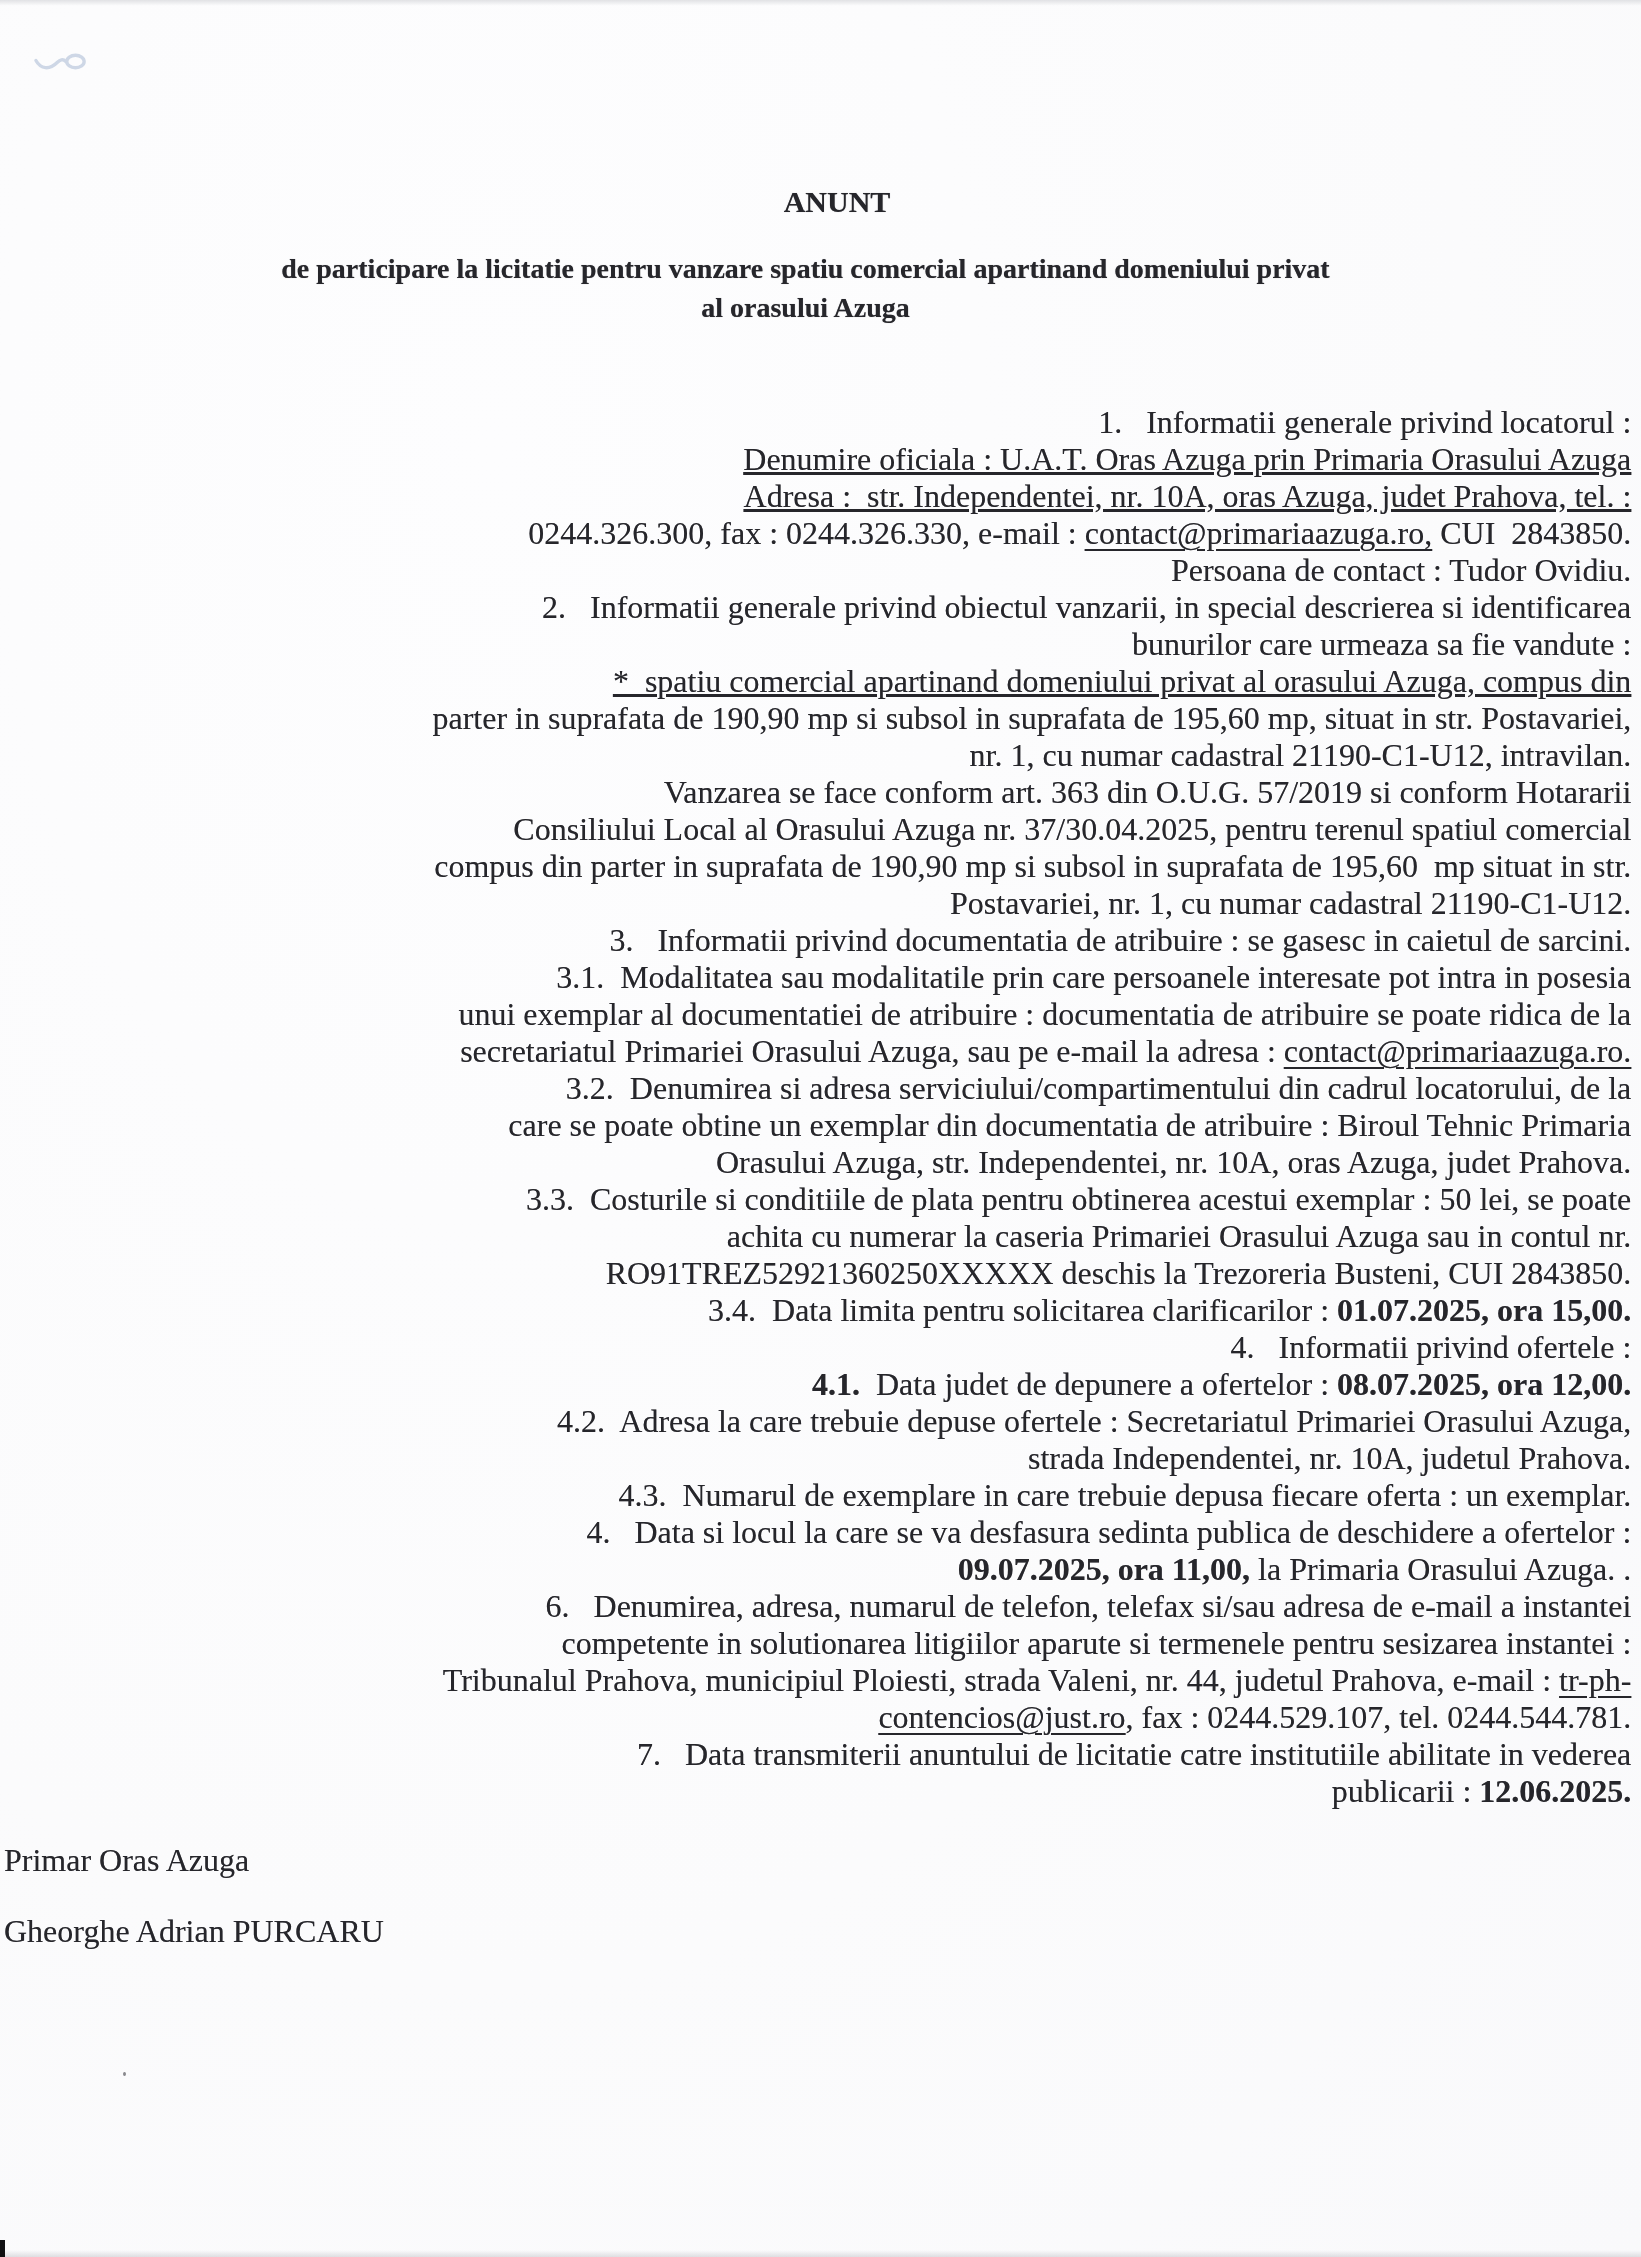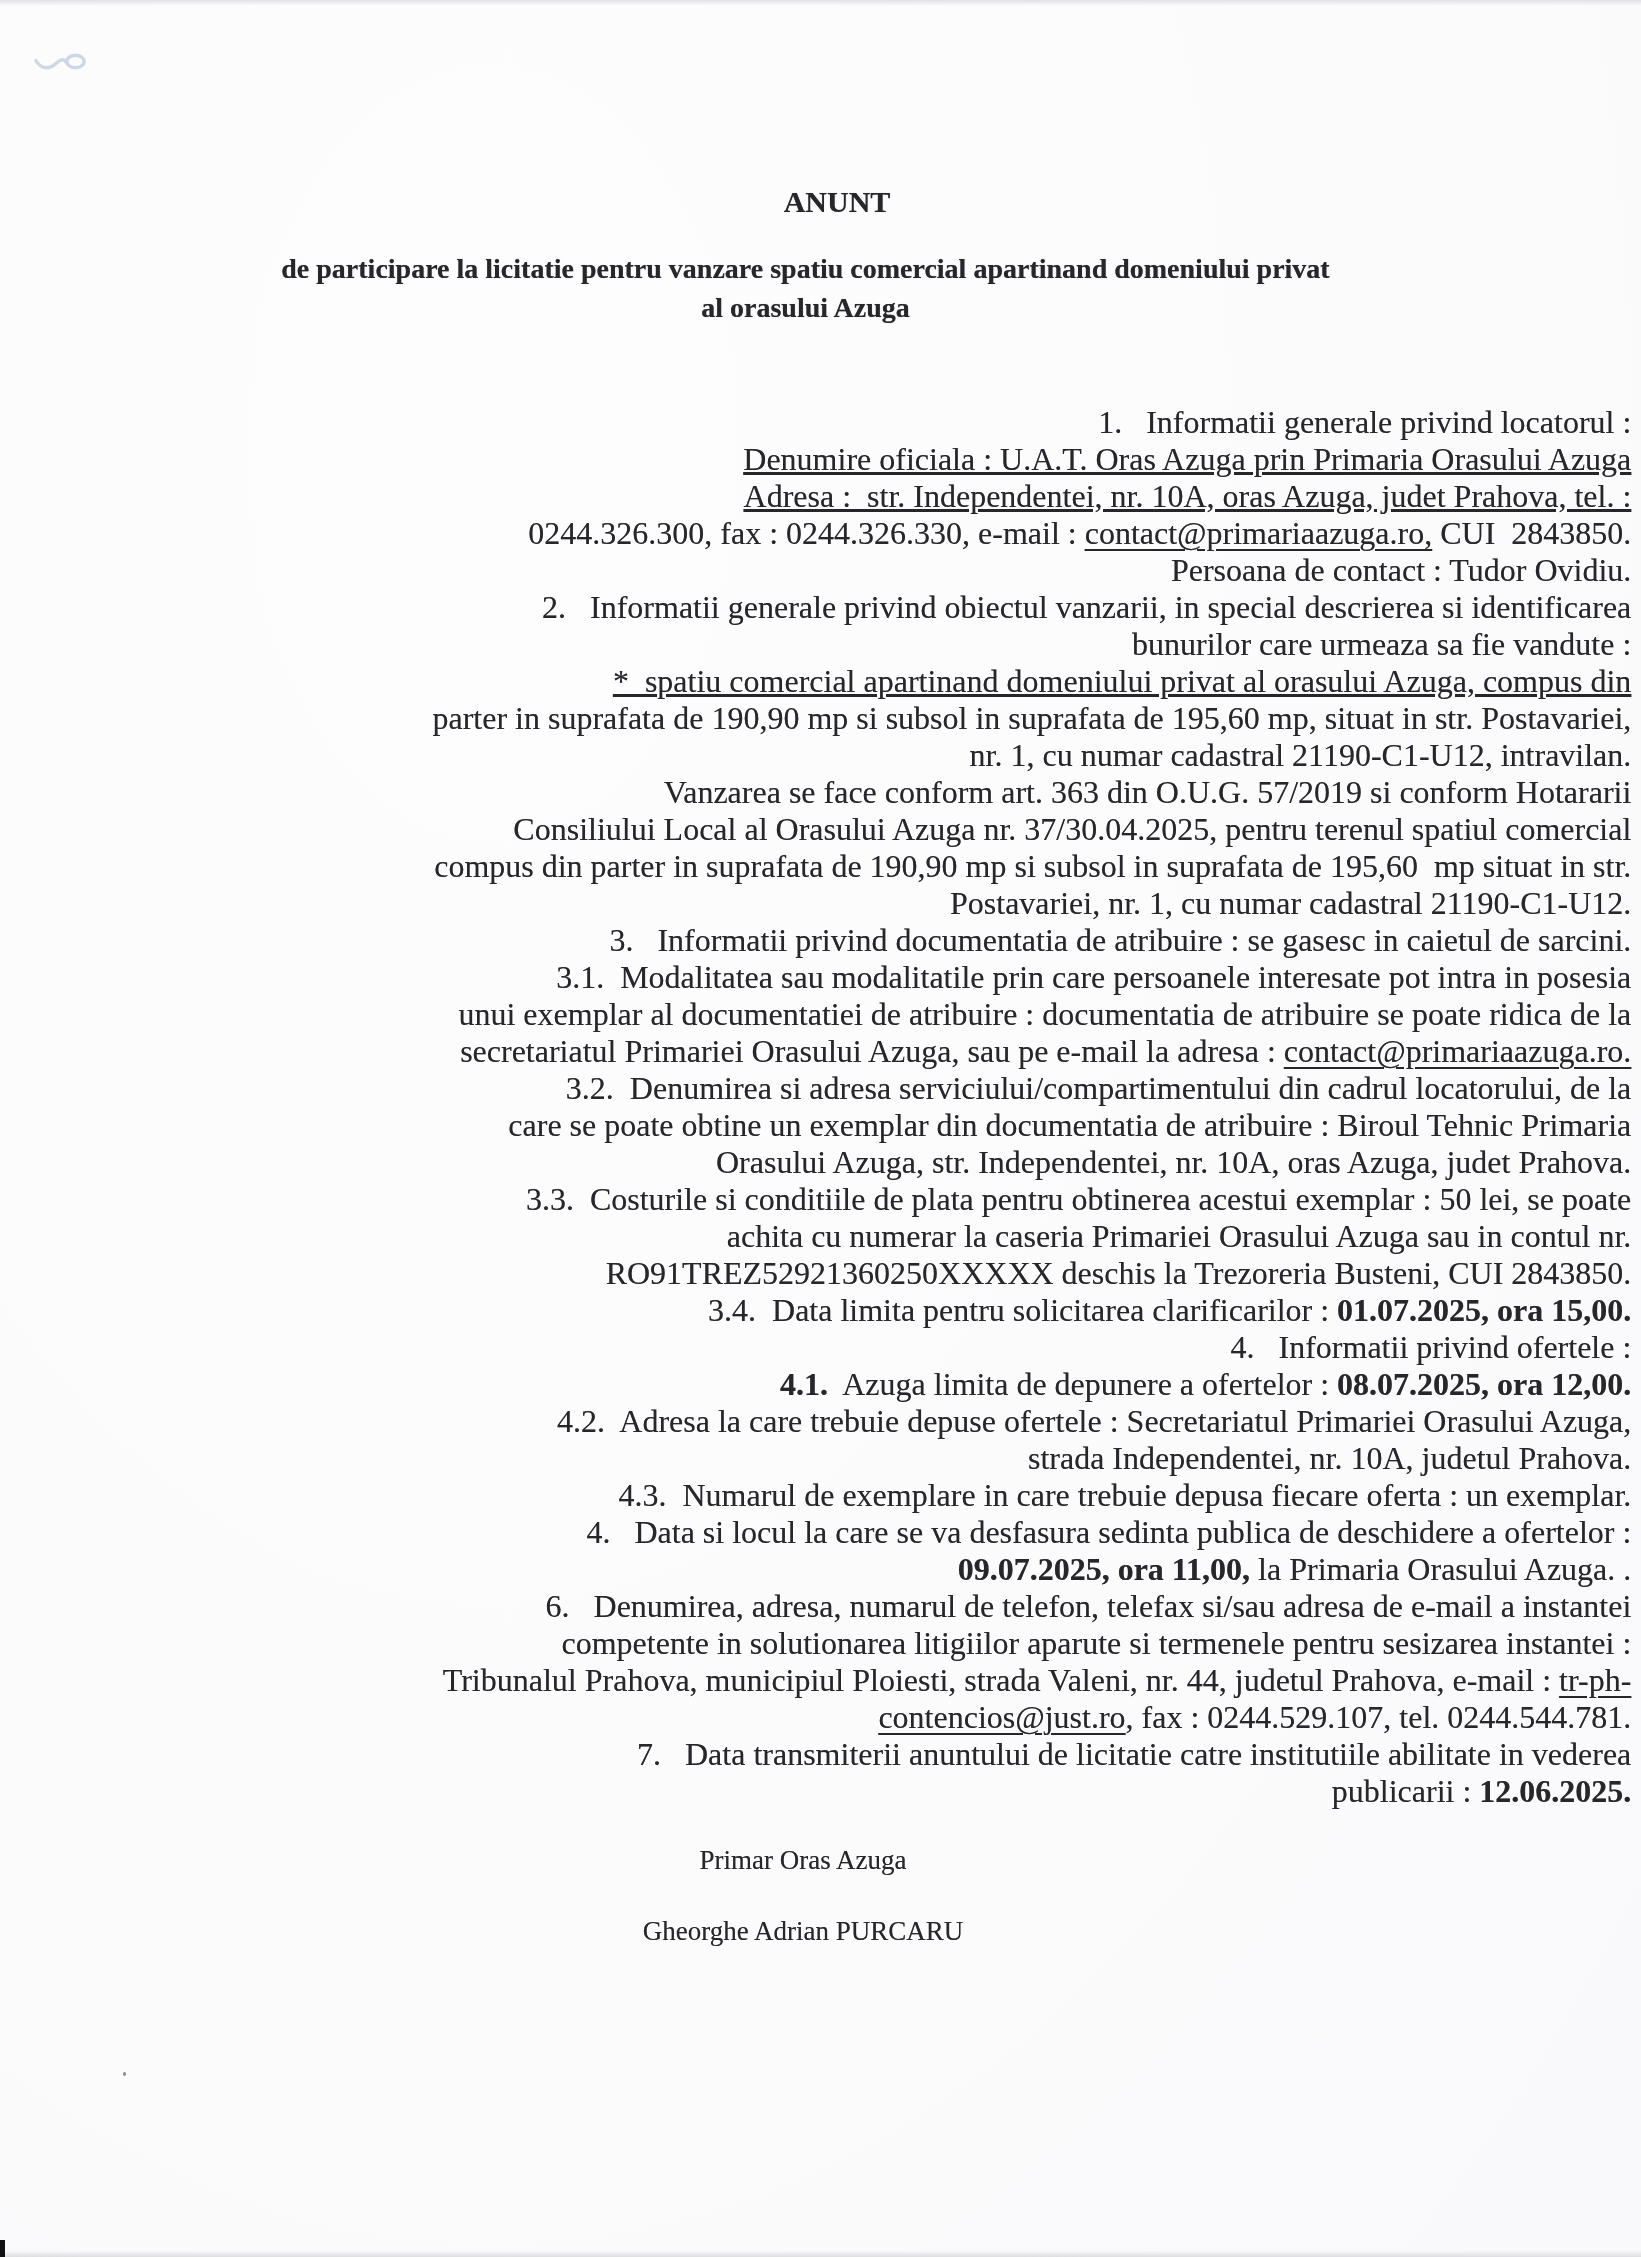--- a/index.html
+++ b/index.html
@@ -41,23 +41,22 @@
     font-size: 32px;
     line-height: 37px;
     text-shadow: 0 0 0.6px rgba(38,38,43,0.5);
     text-align: right;
   }
   .indent-a { padding-left: 92px; }
   .indent-b { padding-left: 145px; text-decoration: underline; }
   .seg-bold { font-weight: bold; margin-top: 14px; }
   .seg-underline { text-decoration: underline; text-underline-offset: 4.8px; text-decoration-thickness: 1.9px; }
   .footer-line {
-    position: absolute; left: 16px; width: 1574px;
-    text-align: center;
-    font-size: 27px; line-height: 37px;
+    position: absolute; left: 4px; width: 1574px;
+    font-size: 32px; line-height: 37px;
     text-shadow: 0 0 0.6px rgba(38,38,43,0.5);
   }
   .footer-role { top: 1842px; }
   .footer-name { top: 1913px; }
   .scan-squiggle { position: absolute; left: 33px; top: 48px; opacity: 0.85; }
   .scan-speck {
     position: absolute; left: 123px; top: 2072px;
     width: 2.9px; height: 3.9px; background: #4c4c52; opacity: 0.65; border-radius: 50%;
   }
   .scan-corner {
@@ -102,21 +101,21 @@
       <div class="line indent-0"><span>unui exemplar al documentatiei de atribuire : documentatia de atribuire se poate ridica de la</span></div>
       <div class="line indent-0"><span>secretariatul Primariei Orasului Azuga, sau pe e-mail la adresa : </span><span class="seg-underline">contact@primariaazuga.ro.</span></div>
       <div class="line indent-a"><span>3.2.  Denumirea si adresa serviciului/compartimentului din cadrul locatorului, de la</span></div>
       <div class="line indent-0"><span>care se poate obtine un exemplar din documentatia de atribuire : Biroul Tehnic Primaria</span></div>
       <div class="line indent-0"><span>Orasului Azuga, str. Independentei, nr. 10A, oras Azuga, judet Prahova.</span></div>
       <div class="line indent-a"><span>3.3.  Costurile si conditiile de plata pentru obtinerea acestui exemplar : 50 lei, se poate</span></div>
       <div class="line indent-0"><span>achita cu numerar la caseria Primariei Orasului Azuga sau in contul nr.</span></div>
       <div class="line indent-0"><span>RO91TREZ52921360250XXXXX deschis la Trezoreria Busteni, CUI 2843850.</span></div>
       <div class="line indent-a"><span>3.4.  Data limita pentru solicitarea clarificarilor : </span><span class="seg-bold">01.07.2025, ora 15,00.</span></div>
       <div class="line indent-a"><span>4.   Informatii privind ofertele :</span></div>
-      <div class="line indent-a"><span class="seg-bold">4.1.</span><span>  Azuga limita de depunere a ofertelor : </span><span class="seg-bold">08.07.2025, ora 12,00.</span></div>
+      <div class="line indent-a"><span class="seg-bold">4.1.</span><span>  Data judet de depunere a ofertelor : </span><span class="seg-bold">08.07.2025, ora 12,00.</span></div>
       <div class="line indent-a"><span>4.2.  Adresa la care trebuie depuse ofertele : Secretariatul Primariei Orasului Azuga,</span></div>
       <div class="line indent-0"><span>strada Independentei, nr. 10A, judetul Prahova.</span></div>
       <div class="line indent-a"><span>4.3.  Numarul de exemplare in care trebuie depusa fiecare oferta : un exemplar.</span></div>
       <div class="line indent-a"><span>4.   Data si locul la care se va desfasura sedinta publica de deschidere a ofertelor :</span></div>
       <div class="line indent-0"><span class="seg-bold">09.07.2025, ora 11,00,</span><span> la Primaria Orasului Azuga. .</span></div>
       <div class="line indent-a"><span>6.   Denumirea, adresa, numarul de telefon, telefax si/sau adresa de e-mail a instantei</span></div>
       <div class="line indent-0"><span>competente in solutionarea litigiilor aparute si termenele pentru sesizarea instantei :</span></div>
       <div class="line indent-0"><span>Tribunalul Prahova, municipiul Ploiesti, strada Valeni, nr. 44, judetul Prahova, e-mail : </span><span class="seg-underline">tr-ph-</span></div>
       <div class="line indent-0"><span class="seg-underline">contencios@just.ro</span><span>, fax : 0244.529.107, tel. 0244.544.781.</span></div>
       <div class="line indent-a"><span>7.   Data transmiterii anuntului de licitatie catre institutiile abilitate in vederea</span></div>

